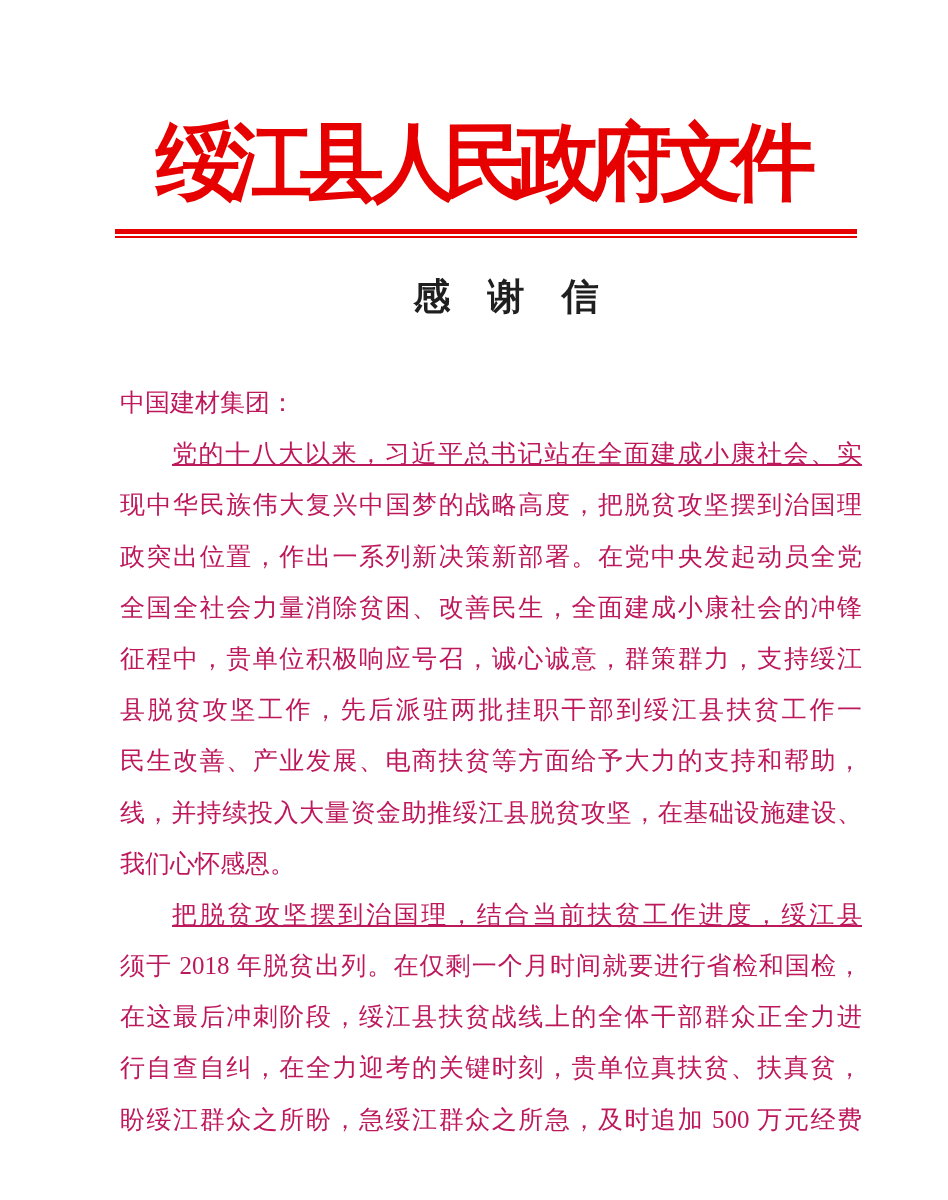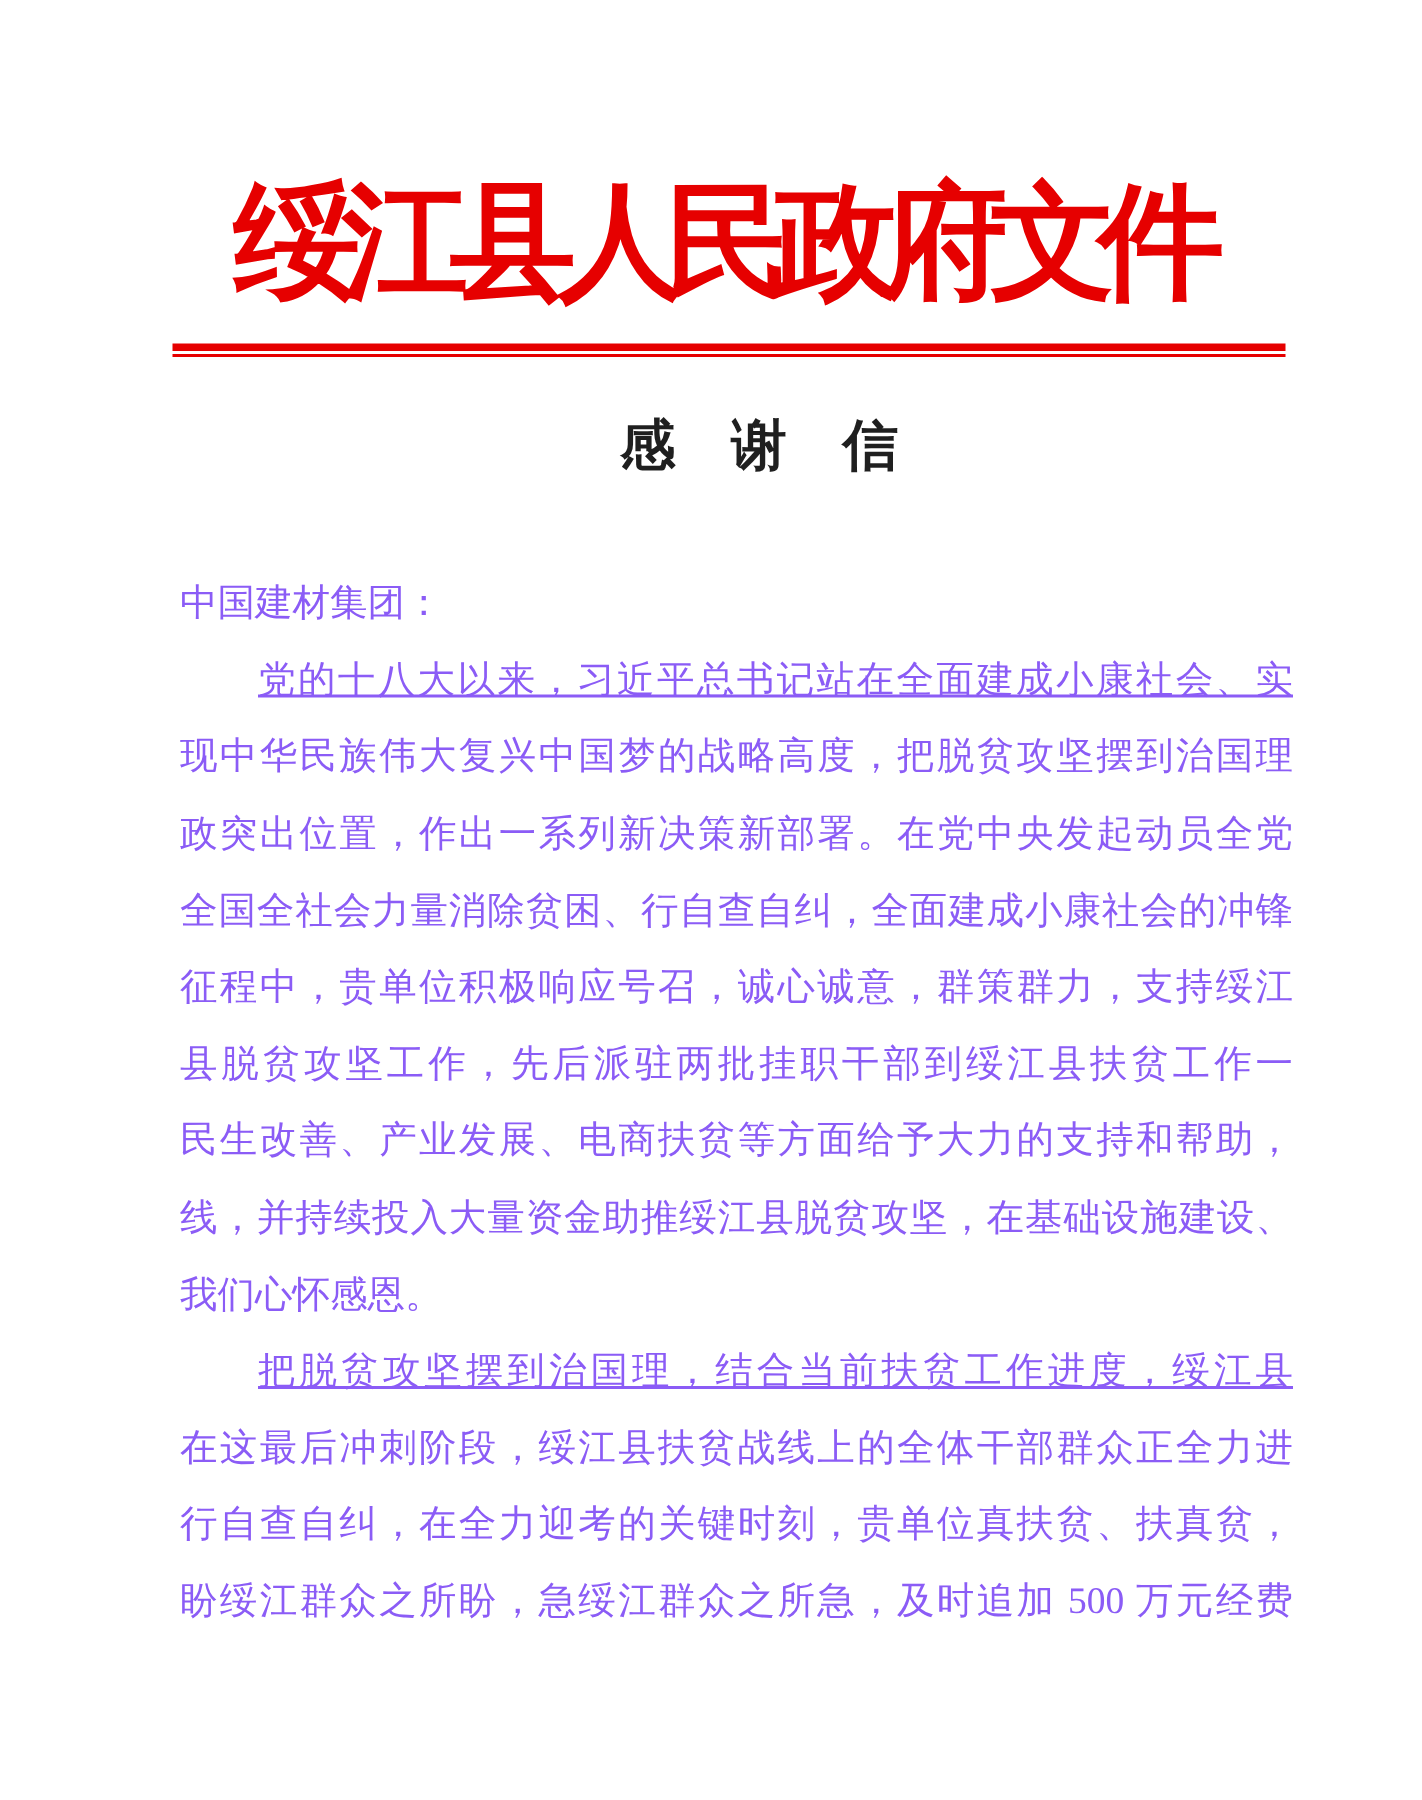--- a/index.html
+++ b/index.html
@@ -55,21 +55,21 @@
     box-sizing: border-box;
     white-space: nowrap;
     margin-left: 32px;
   }
   .body-lines {
     position: absolute;
     top: 377px;
     left: 120px;
     width: 742px;
     font-size: 25px;
-    color: #8b5cf6;
+    color: #be185d;
   }
   .line {
     height: 51.2px;
     line-height: 51.2px;
     overflow: hidden;
   }
   .line.just {
     text-align: justify;
     text-align-last: justify;
     text-justify: inter-character;
@@ -92,25 +92,26 @@
 
   <div class="red-line"></div>
 
   <div class="letter-title">感 谢 信</div>
 
   <div class="body-lines">
       <div class="line noj">中国建材集团：</div>
       <div class="line just ind">党的十八大以来，习近平总书记站在全面建成小康社会、实</div>
       <div class="line just">现中华民族伟大复兴中国梦的战略高度，把脱贫攻坚摆到治国理</div>
       <div class="line just">政突出位置，作出一系列新决策新部署。在党中央发起动员全党</div>
-      <div class="line just">全国全社会力量消除贫困、行自查自纠，全面建成小康社会的冲锋</div>
+      <div class="line just">全国全社会力量消除贫困、改善民生，全面建成小康社会的冲锋</div>
       <div class="line just">征程中，贵单位积极响应号召，诚心诚意，群策群力，支持绥江</div>
       <div class="line just">县脱贫攻坚工作，先后派驻两批挂职干部到绥江县扶贫工作一</div>
       <div class="line just">民生改善、产业发展、电商扶贫等方面给予大力的支持和帮助，</div>
       <div class="line just">线，并持续投入大量资金助推绥江县脱贫攻坚，在基础设施建设、</div>
       <div class="line noj">我们心怀感恩。</div>
       <div class="line just ind">把脱贫攻坚摆到治国理，结合当前扶贫工作进度，绥江县</div>
+      <div class="line just">须于 2018 年脱贫出列。在仅剩一个月时间就要进行省检和国检，</div>
       <div class="line just">在这最后冲刺阶段，绥江县扶贫战线上的全体干部群众正全力进</div>
       <div class="line just">行自查自纠，在全力迎考的关键时刻，贵单位真扶贫、扶真贫，</div>
       <div class="line just">盼绥江群众之所盼，急绥江群众之所急，及时追加 500 万元经费</div>
     </div>
 
 </div>
 
 </body></html>

